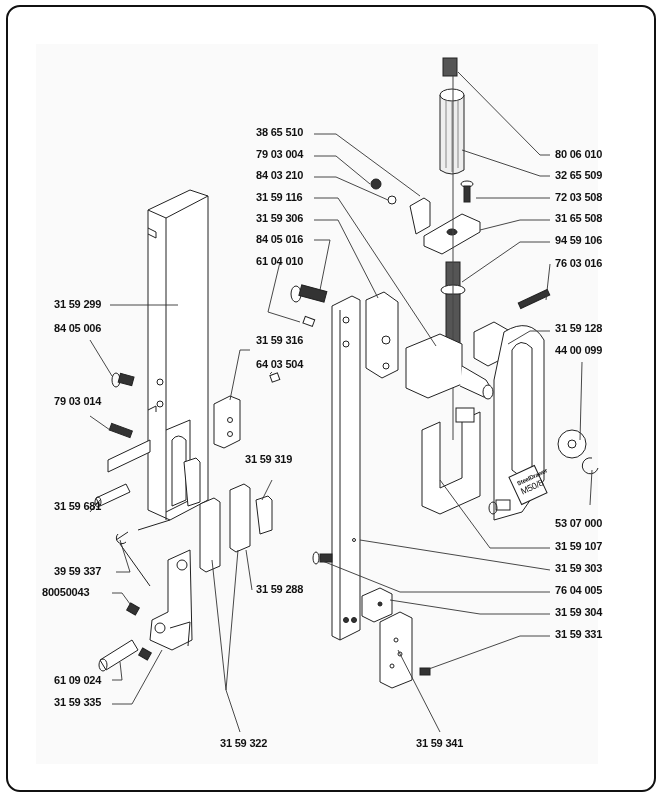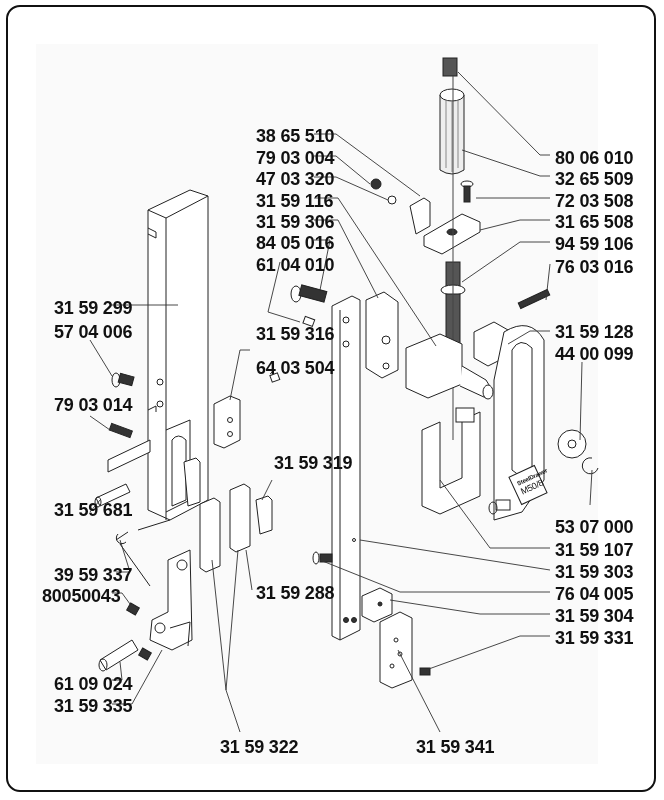--- a/index.html
+++ b/index.html
@@ -1,20 +1,20 @@
 <!DOCTYPE html>
 <html><head>
 <meta charset="utf-8">
 <style>
   html, body { margin:0; padding:0; background:#ffffff; }
   body { width:664px; height:800px; position:relative; overflow:hidden; font-family:"Liberation Sans", sans-serif; }
   .frame { position:absolute; left:6px; top:5px; width:650px; height:787px; border:2.5px solid #111; border-radius:14px; box-sizing:border-box; background:#fff; }
   .inner { position:absolute; left:36px; top:44px; width:562px; height:720px; background:#fafafa; }
   svg.drawing { position:absolute; left:0; top:0; }
-  .lbl { position:absolute; font-weight:bold; font-size:18px; color:#111; white-space:nowrap; letter-spacing:-0.2px; }
+  .lbl { position:absolute; font-weight:bold; font-size:11px; color:#111; white-space:nowrap; letter-spacing:-0.2px; }
 </style>
 </head>
 <body>
 
 <div class="frame"></div>
 <div class="inner"></div>
 
 <svg class="drawing" width="664" height="800" viewBox="0 0 664 800" fill="none" stroke="#222" stroke-width="1">
 
   <g>
@@ -183,21 +183,21 @@
     <path d="M112 704 L132 704 L162 650"></path>
   </g>
 
   <g>
     <rect x="514" y="470" width="28" height="30" fill="#fff" transform="rotate(-25 528 485)"></rect>
   </g>
 </svg>
 
 <div class="lbl" style="left:256px;top:126px">38 65 510</div>
 <div class="lbl" style="left:256px;top:148px">79 03 004</div>
-<div class="lbl" style="left:256px;top:169px">47 03 320</div>
+<div class="lbl" style="left:256px;top:169px">84 03 210</div>
 <div class="lbl" style="left:256px;top:191px">31 59 116</div>
 <div class="lbl" style="left:256px;top:212px">31 59 306</div>
 <div class="lbl" style="left:256px;top:233px">84 05 016</div>
 <div class="lbl" style="left:256px;top:255px">61 04 010</div>
 
 <div class="lbl" style="left:555px;top:148px">80 06 010</div>
 <div class="lbl" style="left:555px;top:169px">32 65 509</div>
 <div class="lbl" style="left:555px;top:191px">72 03 508</div>
 <div class="lbl" style="left:555px;top:212px">31 65 508</div>
 <div class="lbl" style="left:555px;top:234px">94 59 106</div>
@@ -207,27 +207,27 @@
 <div class="lbl" style="left:555px;top:517px">53 07 000</div>
 <div class="lbl" style="left:555px;top:540px">31 59 107</div>
 <div class="lbl" style="left:555px;top:562px">31 59 303</div>
 <div class="lbl" style="left:555px;top:584px">76 04 005</div>
 <div class="lbl" style="left:555px;top:606px">31 59 304</div>
 <div class="lbl" style="left:555px;top:628px">31 59 331</div>
 
 <div class="lbl" style="left:220px;top:737px">31 59 322</div>
 <div class="lbl" style="left:416px;top:737px">31 59 341</div>
 
-<div class="lbl" style="left:256px;top:324px">31 59 316</div>
+<div class="lbl" style="left:256px;top:334px">31 59 316</div>
 <div class="lbl" style="left:256px;top:358px">64 03 504</div>
-<div class="lbl" style="left:274px;top:453px">31 59 319</div>
+<div class="lbl" style="left:245px;top:453px">31 59 319</div>
 <div class="lbl" style="left:256px;top:583px">31 59 288</div>
 
 <div class="lbl" style="left:54px;top:298px">31 59 299</div>
-<div class="lbl" style="left:54px;top:322px">57 04 006</div>
+<div class="lbl" style="left:54px;top:322px">84 05 006</div>
 <div class="lbl" style="left:54px;top:395px">79 03 014</div>
 <div class="lbl" style="left:54px;top:500px">31 59 681</div>
 <div class="lbl" style="left:54px;top:565px">39 59 337</div>
 <div class="lbl" style="left:42px;top:586px">80050043</div>
 <div class="lbl" style="left:54px;top:674px">61 09 024</div>
 <div class="lbl" style="left:54px;top:696px">31 59 335</div>
 
 <div class="lbl" style="left:516px;top:474px;font-size:6px;transform:rotate(-25deg)">SteelDrawer</div>
 <div class="lbl" style="left:520px;top:482px;font-size:9px;font-weight:normal;transform:rotate(-25deg)">M50/8</div>
 

